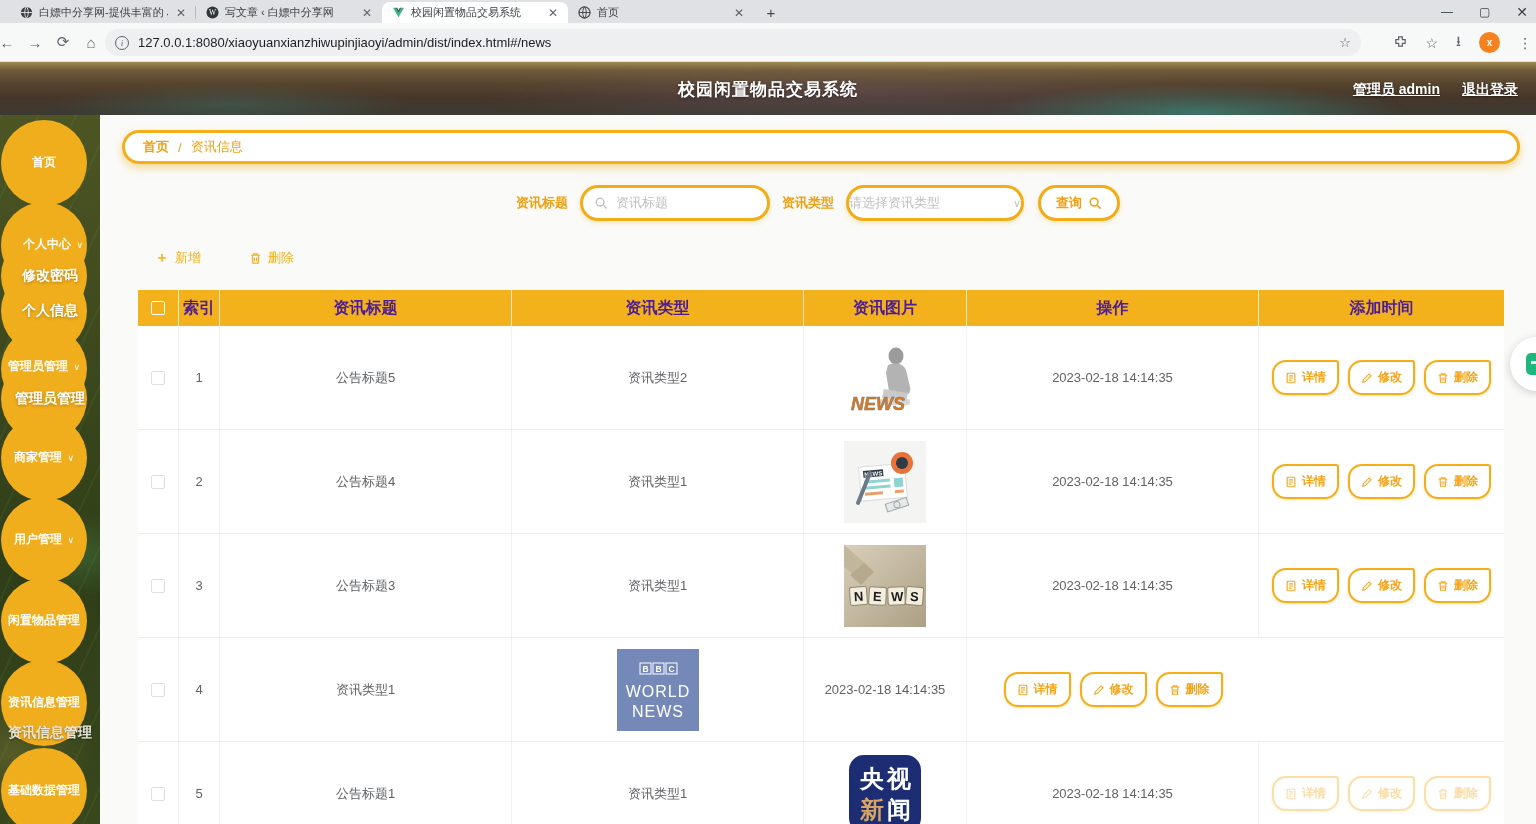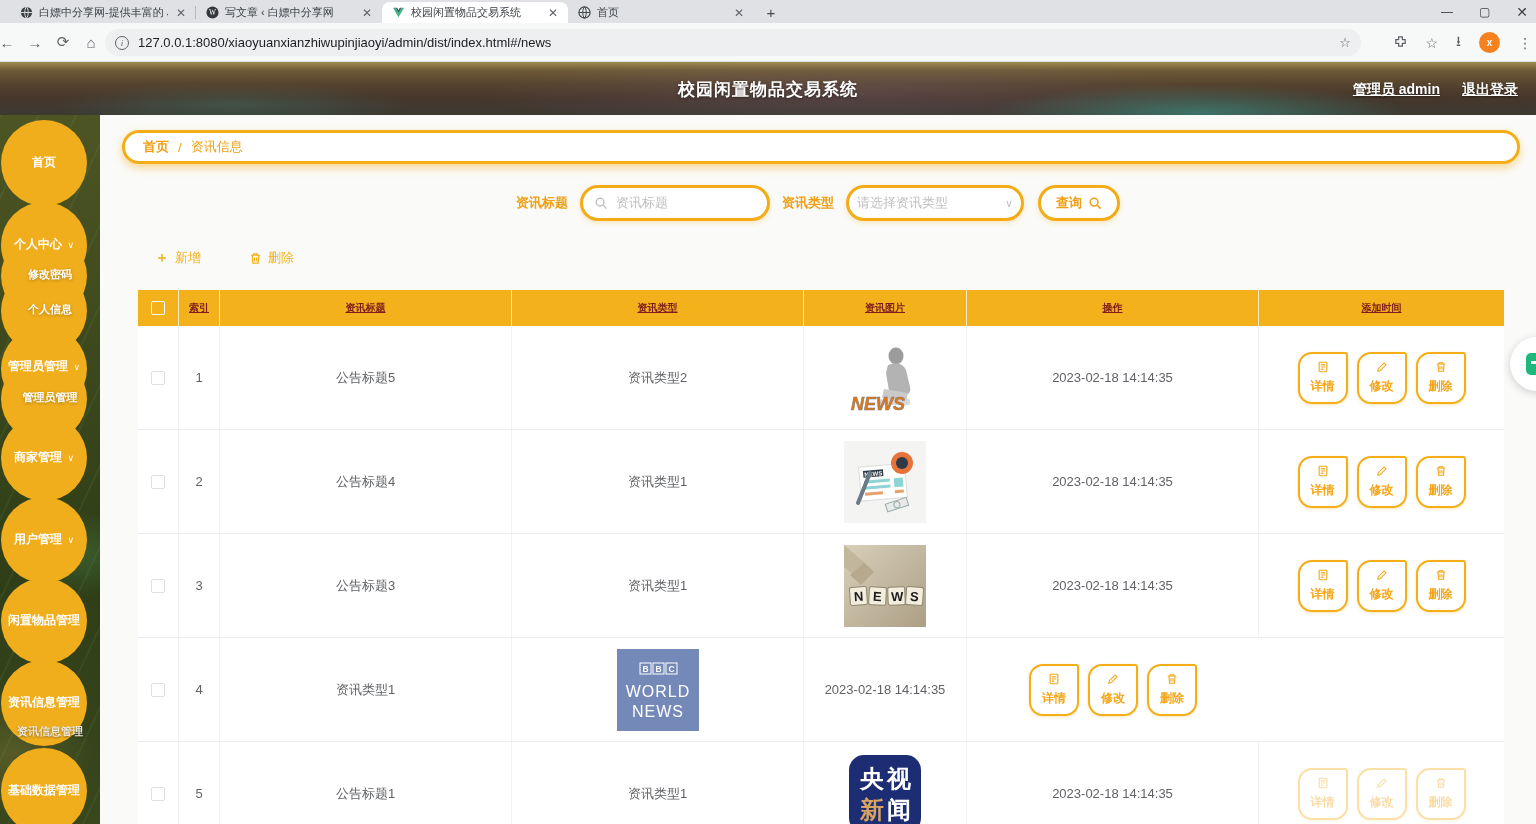--- a/index.html
+++ b/index.html
@@ -39,56 +39,56 @@
   
   .sidebar { position:absolute; left:0; top:115px; width:100px; height:709px; overflow:hidden;
     background:
       repeating-linear-gradient(115deg, rgba(150,255,140,.05) 0 2px, transparent 2px 34px),
       radial-gradient(ellipse 90px 60px at 80% 62%, rgba(120,255,160,.15), transparent 70%),
       radial-gradient(ellipse 120px 90px at 10% 90%, rgba(230,190,90,.18), transparent 70%),
       linear-gradient(180deg, #4d5524 0%, #3c481d 35%, #2f3e18 65%, #39471d 100%);
   }
   .sb-circle { position:absolute; left:1px; width:86px; height:86px; border-radius:50%; background:#f0ad1c; display:flex; align-items:center; justify-content:center; color:#fff; font-size:12px; font-weight:bold; text-align:center; line-height:1.1; padding:0 6px; }
   .sb-circle .arrow { font-size:9px; margin-left:3px; font-weight:normal; }
-  .sb-sub { position:absolute; left:0; width:100px; text-align:center; color:#fff; font-size:11px; font-weight:bold; text-shadow:0 1px 3px rgba(90,70,10,.45); white-space:nowrap; }
+  .sb-sub { position:absolute; left:0; width:100px; text-align:center; color:#fff; font-size:14px; font-weight:bold; text-shadow:0 1px 3px rgba(90,70,10,.45); white-space:nowrap; }
   .sb-subbg { position:absolute; left:1px; width:86px; height:86px; border-radius:50%; background:#f0ad1c; }
   .sb-sub.plain { color:#e9e6da; text-shadow:0 1px 2px rgba(0,0,0,.4); }
 
   
   .main { position:absolute; left:100px; top:115px; width:1436px; height:709px; background:#fafaf8; }
   .breadcrumb { position:absolute; left:22px; top:15px; width:1398px; height:34px; background:#fff; border:3px solid #f5ad18; border-radius:18px; box-shadow:0 4px 9px rgba(243,177,28,.45); display:flex; align-items:center; padding:0 18px; gap:9px; font-size:13px; color:#ef9f13; }
   .breadcrumb .bc-home { font-weight:bold; }
 
   .search-row { position:absolute; left:0; top:70px; width:1436px; display:flex; justify-content:center; align-items:center; gap:12px; }
   .s-label { color:#efa014; font-size:13px; font-weight:bold; }
   .pill { height:36px; background:#fff; border:3px solid #f3ab16; border-radius:18px; display:flex; align-items:center; box-shadow:0 2px 5px rgba(243,177,28,.25); }
   .s-input { width:190px; padding:0 12px; gap:8px; }
   .s-input .ph, .s-select .ph { color:#bfbfbf; font-size:13px; flex:1; }
-  .s-select { width:178px; padding:0 8px; gap:8px; margin-right:2px; }
+  .s-select { width:178px; padding:0 0; gap:8px; margin-right:2px; }
   .s-select .chev { color:#c0c4cc; font-size:11px; }
   .s-btn { width:82px; justify-content:center; gap:7px; color:#efa014; font-size:13px; font-weight:bold; }
   .mag { width:13px; height:13px; }
 
   .toolbar2 { position:absolute; left:55px; top:134px; display:flex; gap:48px; align-items:center; }
   .tool-btn { display:flex; align-items:center; gap:6px; color:#f3b11c; font-size:13px; }
   .tool-btn .plus { font-size:14px; font-weight:bold; }
 
   
   .table { position:absolute; left:38px; top:175px; width:1366px; background:#fff; }
   .t-head, .t-row { display:grid; grid-template-columns:41px 41px 1fr 1fr 163px 1fr 245px; }
   .t-head { height:36px; background:#f3b11c; }
-  .th { display:flex; align-items:center; justify-content:center; color:#7f1d1d; font-size:10px; font-weight:bold; border-right:1px solid rgba(255,255,255,.75);text-decoration:underline; }
+  .th { display:flex; align-items:center; justify-content:center; color:#4c1d95; font-size:16px; font-weight:bold; border-right:1px solid rgba(255,255,255,.75); }
   .th:last-child { border-right:none; }
   .t-row { height:104px; border-bottom:1px solid #ebeef5; background:#fff; }
   .td { display:flex; align-items:center; justify-content:center; font-size:13px; color:#606266; border-right:1px solid #f0f2f5; overflow:hidden; }
   .td:last-child { border-right:none; }
   .cbx { width:14px; height:14px; border:1px solid #dcdfe6; border-radius:2px; background:#fff; }
   .t-head .cbx { border-color:#fff; background:transparent; }
   .actions { display:flex; gap:9px; }
-  .act-btn { display:flex; align-items:center; gap:5px; padding:7px 11px; border:2px solid #f5ad18; border-radius:14px 3px 14px 14px; color:#f5a517; font-size:12px; font-weight:bold; background:#fff; box-shadow:0 1px 3px rgba(240,170,20,.3); white-space:nowrap;flex-direction:column; }
+  .act-btn { display:flex; align-items:center; gap:5px; padding:7px 11px; border:2px solid #f5ad18; border-radius:14px 3px 14px 14px; color:#f5a517; font-size:12px; font-weight:bold; background:#fff; box-shadow:0 1px 3px rgba(240,170,20,.3); white-space:nowrap; }
   .act-btn svg { width:12px; height:12px; }
   .faded .act-btn { opacity:.38; }
 
   .news-img { display:block; }
 
   
   .float-widget { position:absolute; right:-28px; top:222px; width:54px; height:54px; border-radius:50%; background:#fff; box-shadow:0 2px 8px rgba(0,0,0,.18); display:flex; align-items:center; justify-content:center; }
   .fw-ico { width:22px; height:22px; background:#1db97c; border-radius:5px; position:relative; }
   .fw-ico::after { content:""; position:absolute; left:5px; top:8px; width:12px; height:3px; background:#fff; }
 </style>
@@ -187,21 +187,21 @@
       <div class="sb-subbg" style="top:211px"></div>
       <div class="sb-subbg" style="top:241px"></div>
       <div class="sb-subbg" style="top:300px"></div>
       <div class="sb-subbg" style="top:382px"></div>
       <div class="sb-subbg" style="top:463px"></div>
       <div class="sb-subbg" style="top:545px"></div>
       <div class="sb-subbg" style="top:633px"></div>
       <div class="sb-circle" style="top:5px; background:transparent;">
         <span>首页</span>
       </div>
-      <div class="sb-circle" style="top:87px; background:transparent;">
+      <div class="sb-circle" style="top:87px; background:transparent;margin-left:9px;">
         <span>个人中心<span class="arrow"> ∨</span></span>
       </div>
       <div class="sb-sub" style="top:152px">修改密码</div>
       <div class="sb-sub" style="top:187px">个人信息</div>
       <div class="sb-circle" style="top:209px; background:transparent;">
         <span>管理员管理<span class="arrow"> ∨</span></span>
       </div>
       <div class="sb-sub" style="top:275px">管理员管理</div>
       <div class="sb-circle" style="top:300px; background:transparent;">
         <span>商家管理<span class="arrow"> ∨</span></span>

